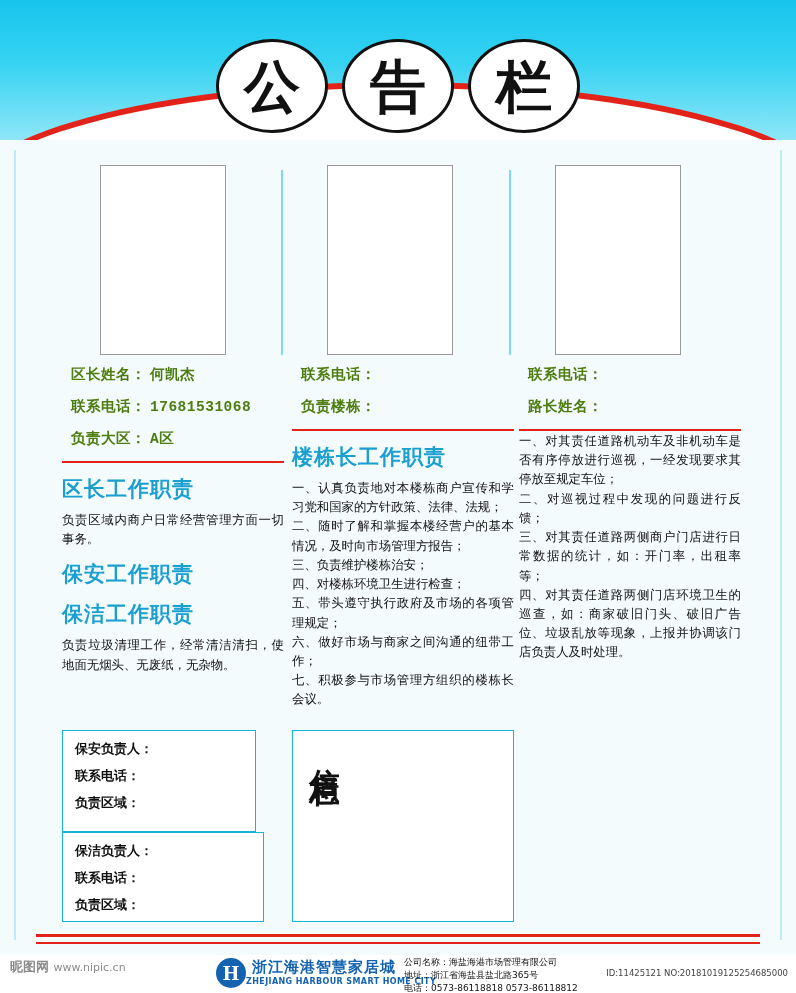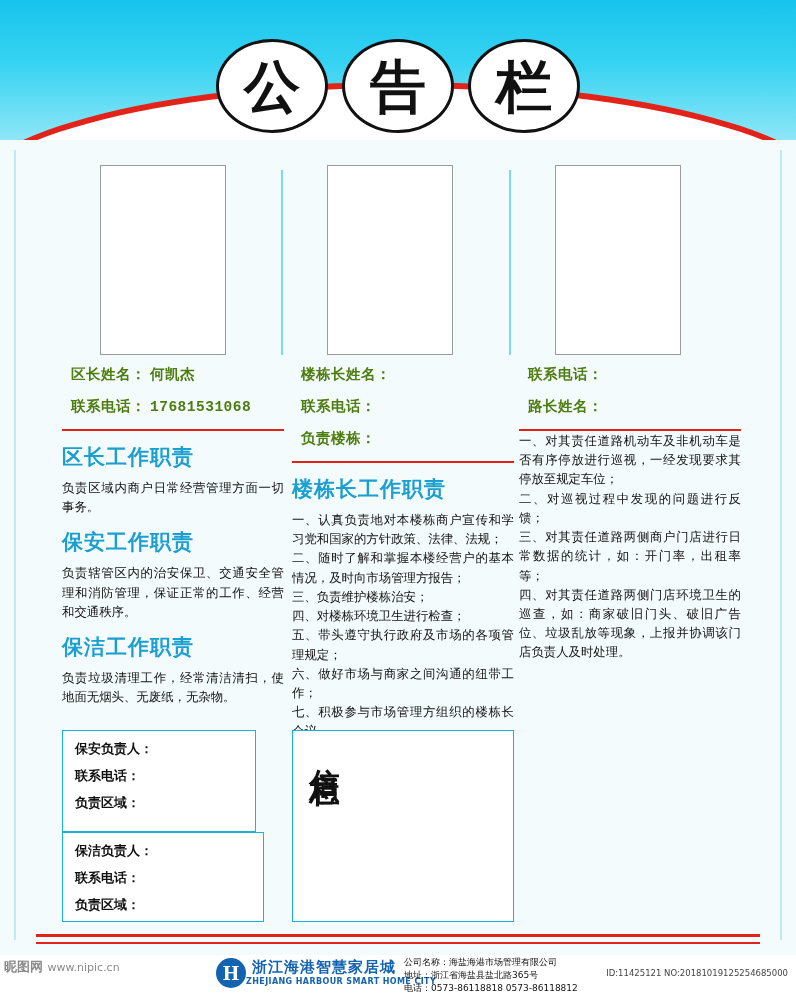--- a/index.html
+++ b/index.html
@@ -133,21 +133,21 @@
   .brand-en{
     position:absolute;left:246px;top:22px;font-size:8px;font-weight:bold;color:#1463b0;
     letter-spacing:.4px;
   }
   .foot-info{position:absolute;left:404px;top:1px;font-size:9px;color:#111;line-height:1.45;}
   .foot-info div{white-space:nowrap;}
   .foot-id{
     position:absolute;right:8px;top:13px;font-size:8.5px;color:#444;
   }
   .wm-left{
-    position:absolute;left:4px;top:958px;font-size:13px;color:#8b8b8b;font-weight:bold;
+    position:absolute;left:10px;top:958px;font-size:13px;color:#8b8b8b;font-weight:bold;
   }
   .wm-left small{font-size:11px;font-weight:normal;}
 </style>
 </head>
 <body>
 
 <div class="poster">
 
   <div class="banner">
     <div class="banner-wave-red"></div>
@@ -172,31 +172,30 @@
 
   <div class="photo" id="photo1"></div>
   <div class="photo" id="photo2"></div>
   <div class="photo" id="photo3"></div>
   <div class="col-sep" id="sep1"></div>
   <div class="col-sep" id="sep2"></div>
 
   <div class="col" id="col1">
     <div class="info-line"><span>区长姓名：</span><span class="val">何凯杰</span></div>
     <div class="info-line"><span>联系电话：</span><span class="val">17681531068</span></div>
+    <div class="info-line"><span>负责大区：</span><span class="val">A区</span></div>
     <div class="red-rule"></div>
     <div class="sec-title">区长工作职责</div>
     <div class="sec-body">负责区域内商户日常经营管理方面一切事务。</div>
     <div class="sec-title">保安工作职责</div>
-    <div class="sec-body">负责辖管区内的治安保卫、交通安全管理和消防管理，保证正常的工作、经营和交通秩序。</div>
     <div class="sec-title">保洁工作职责</div>
     <div class="sec-body">负责垃圾清理工作，经常清洁清扫，使地面无烟头、无废纸，无杂物。</div>
   </div>
 
   <div class="col" id="col2">
-    <div class="info-line"><span>楼栋长姓名：</span><span class="val"></span></div>
     <div class="info-line"><span>联系电话：</span><span class="val"></span></div>
     <div class="info-line"><span>负责楼栋：</span><span class="val"></span></div>
     <div class="red-rule"></div>
     <div class="sec-title">楼栋长工作职责</div>
     <div class="sec-body" style="white-space:pre-line">一、认真负责地对本楼栋商户宣传和学习党和国家的方针政策、法律、法规；
 二、随时了解和掌握本楼经营户的基本情况，及时向市场管理方报告；
 三、负责维护楼栋治安；
 四、对楼栋环境卫生进行检查；
 五、带头遵守执行政府及市场的各项管理规定；
 六、做好市场与商家之间沟通的纽带工作；

